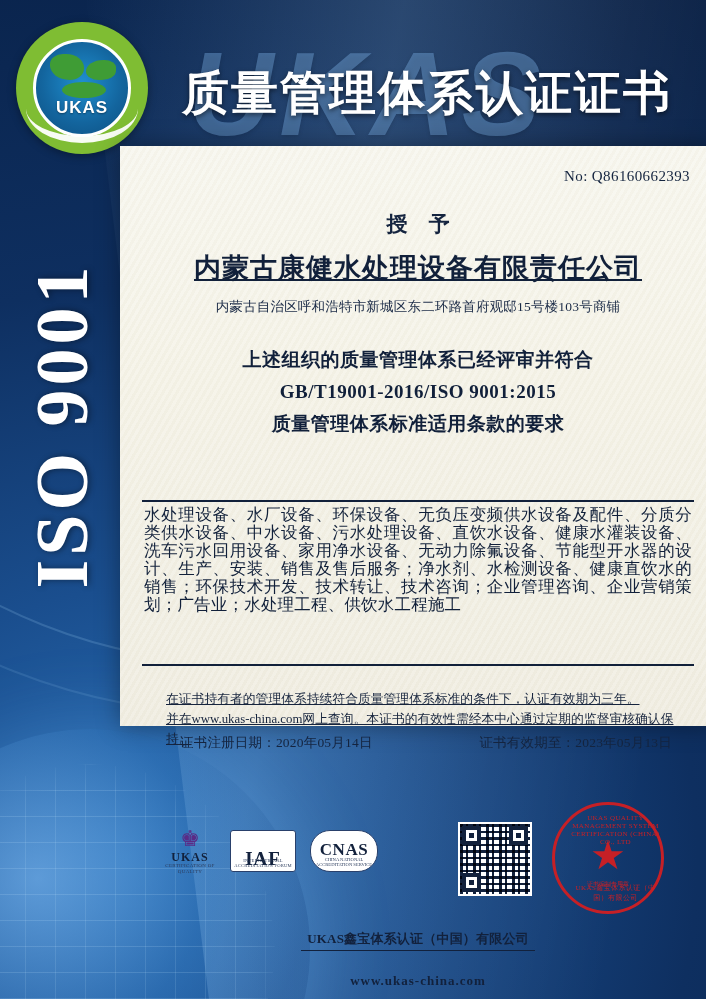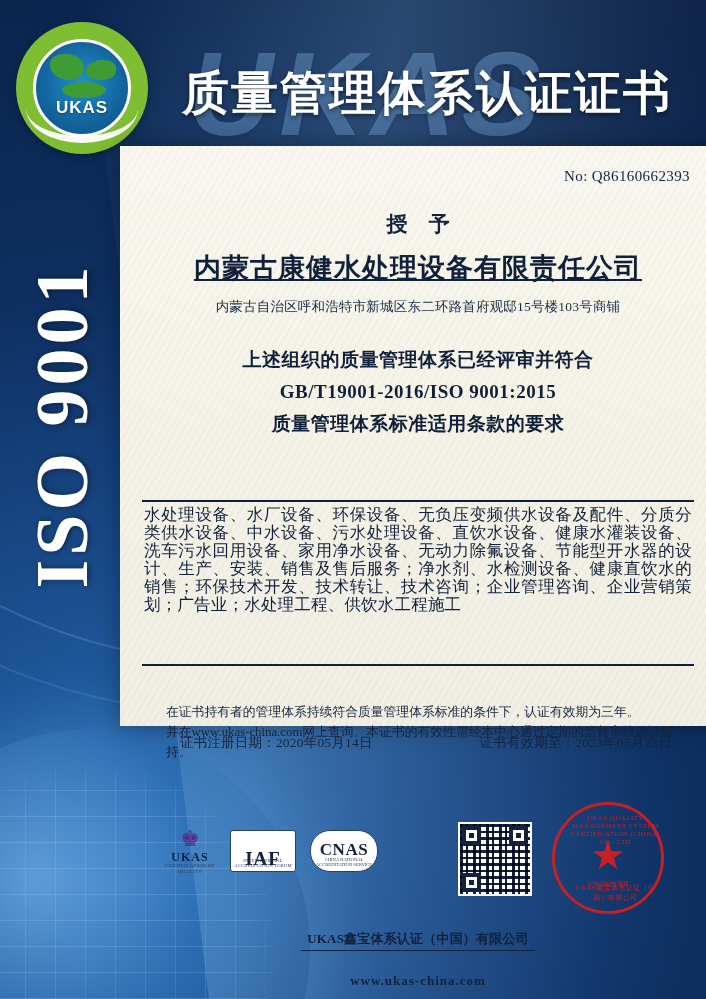--- a/index.html
+++ b/index.html
@@ -294,24 +294,25 @@
     line-height: 18px;
     letter-spacing: .2px;
     color: #11203a;
     text-align: justify;
   }
 
   .validity {
     position: absolute;
     left: 46px;
     right: 40px;
-    top: 556px;
+    top: 543px;
     font-size: 12.8px;
     line-height: 20px;
     color: #16243d;
+    text-decoration: underline;
   }
 
   .dates {
     position: absolute;
     left: 60px;
     right: 44px;
     top: 588px;
     display: flex;
     justify-content: space-between;
     font-size: 13.5px;

